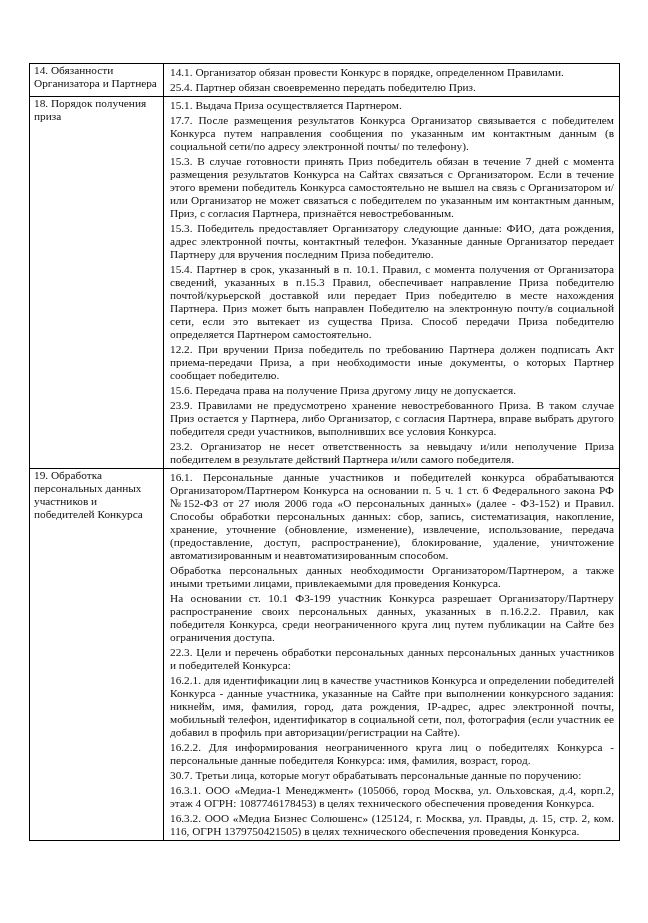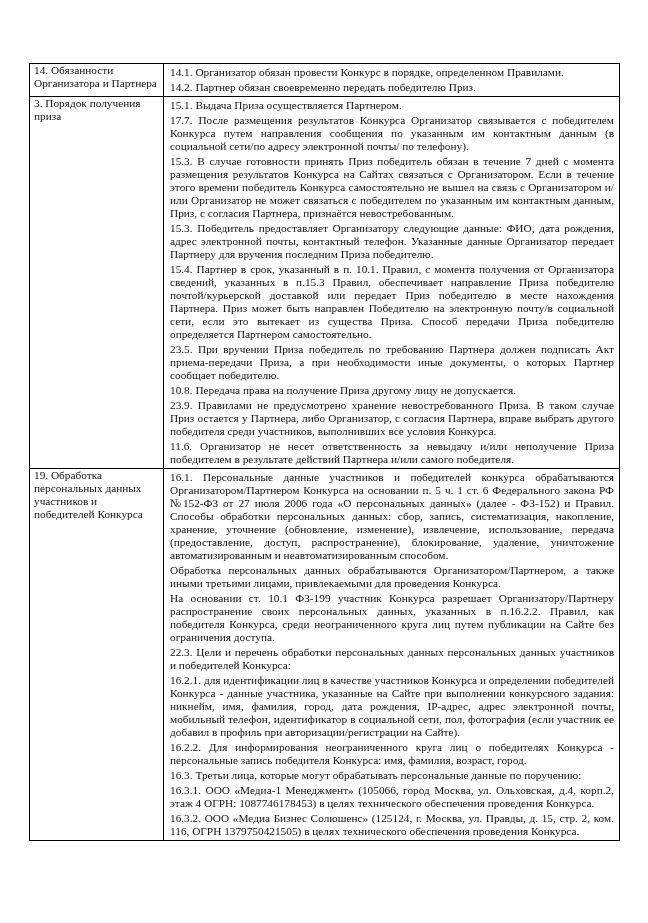--- a/index.html
+++ b/index.html
@@ -17,46 +17,46 @@
 </head>
 <body>
 
 <div class="page">
   <table class="rules">
     <tbody>
         <tr>
       <td class="section">14. Обязанности Организатора и Партнера</td>
       <td class="content">
         <span class="para">14.1. Организатор обязан провести Конкурс в порядке, определенном Правилами.</span>
-        <span class="para">14.2. Партнер обязан своевременно передать победителю Приз.</span>
+        <span class="para">25.4. Партнер обязан своевременно передать победителю Приз.</span>
       </td>
     </tr>
     <tr>
-      <td class="section">3. Порядок получения приза</td>
+      <td class="section">18. Порядок получения приза</td>
       <td class="content">
         <span class="para">15.1. Выдача Приза осуществляется Партнером.</span>
         <span class="para">17.7. После размещения результатов Конкурса Организатор связывается с победителем Конкурса путем направления сообщения по указанным им контактным данным (в социальной сети/по адресу электронной почты/ по телефону).</span>
         <span class="para">15.3. В случае готовности принять Приз победитель обязан в течение 7 дней с момента размещения результатов Конкурса на Сайтах связаться с Организатором. Если в течение этого времени победитель Конкурса самостоятельно не вышел на связь с Организатором и/или Организатор не может связаться с победителем по указанным им контактным данным, Приз, с согласия Партнера, признаётся невостребованным.</span>
         <span class="para">15.3. Победитель предоставляет Организатору следующие данные: ФИО, дата рождения, адрес электронной почты, контактный телефон. Указанные данные Организатор передает Партнеру для вручения последним Приза победителю.</span>
         <span class="para">15.4.  Партнер в срок, указанный в п. 10.1. Правил, с момента получения от Организатора сведений, указанных в п.15.3 Правил, обеспечивает направление Приза победителю почтой/курьерской доставкой или передает Приз победителю в месте нахождения Партнера. Приз может быть направлен Победителю на электронную почту/в социальной сети, если это вытекает из существа Приза. Способ передачи Приза победителю определяется Партнером самостоятельно.</span>
-        <span class="para">23.5. При вручении Приза победитель по требованию Партнера должен подписать Акт приема-передачи Приза, а при необходимости иные документы, о которых Партнер сообщает победителю.</span>
-        <span class="para">10.8. Передача права на получение Приза другому лицу не допускается.</span>
+        <span class="para">12.2. При вручении Приза победитель по требованию Партнера должен подписать Акт приема-передачи Приза, а при необходимости иные документы, о которых Партнер сообщает победителю.</span>
+        <span class="para">15.6. Передача права на получение Приза другому лицу не допускается.</span>
         <span class="para">23.9. Правилами не предусмотрено хранение невостребованного Приза. В таком случае Приз остается у Партнера, либо Организатор, с согласия Партнера, вправе выбрать другого победителя среди участников, выполнивших все условия Конкурса.</span>
-        <span class="para">11.6. Организатор не несет ответственность за невыдачу и/или неполучение Приза победителем в результате действий Партнера и/или самого победителя.</span>
+        <span class="para">23.2. Организатор не несет ответственность за невыдачу и/или неполучение Приза победителем в результате действий Партнера и/или самого победителя.</span>
       </td>
     </tr>
     <tr>
       <td class="section">19. Обработка персональных данных участников и победителей Конкурса</td>
       <td class="content">
         <span class="para">16.1. Персональные данные участников и победителей конкурса обрабатываются Организатором/Партнером Конкурса на основании п. 5 ч. 1 ст. 6 Федерального закона РФ №152-ФЗ от 27 июля 2006 года «О персональных данных»  (далее - ФЗ-152) и Правил. Способы обработки персональных данных: сбор, запись, систематизация, накопление, хранение, уточнение (обновление, изменение), извлечение, использование, передача (предоставление, доступ, распространение), блокирование, удаление, уничтожение автоматизированным и неавтоматизированным способом.</span>
-        <span class="para">Обработка персональных данных обрабатываются Организатором/Партнером, а также иными третьими лицами, привлекаемыми для проведения Конкурса.</span>
+        <span class="para">Обработка персональных данных необходимости Организатором/Партнером, а также иными третьими лицами, привлекаемыми для проведения Конкурса.</span>
         <span class="para">На основании ст. 10.1 ФЗ-199 участник Конкурса разрешает Организатору/Партнеру распространение своих персональных данных, указанных в п.16.2.2. Правил, как победителя Конкурса, среди неограниченного круга лиц путем публикации на Сайте без ограничения доступа.</span>
         <span class="para">22.3. Цели и перечень обработки персональных данных персональных данных участников и победителей Конкурса:</span>
         <span class="para">16.2.1. для идентификации лиц в качестве участников Конкурса и определении победителей Конкурса - данные участника, указанные на Сайте при выполнении конкурсного задания: никнейм, имя, фамилия, город, дата рождения, IP-адрес, адрес электронной почты, мобильный телефон, идентификатор в социальной сети, пол, фотография (если участник ее добавил в профиль при авторизации/регистрации на Сайте).</span>
-        <span class="para">16.2.2. Для информирования неограниченного круга лиц о победителях Конкурса - персональные запись победителя Конкурса: имя, фамилия, возраст, город.</span>
-        <span class="para">16.3. Третьи лица, которые могут обрабатывать персональные данные по поручению:</span>
+        <span class="para">16.2.2. Для информирования неограниченного круга лиц о победителях Конкурса - персональные данные победителя Конкурса: имя, фамилия, возраст, город.</span>
+        <span class="para">30.7. Третьи лица, которые могут обрабатывать персональные данные по поручению:</span>
         <span class="para">16.3.1. ООО «Медиа-1 Менеджмент» (105066, город Москва, ул. Ольховская, д.4, корп.2, этаж 4 ОГРН: 1087746178453) в целях технического обеспечения проведения Конкурса.</span>
         <span class="para">16.3.2. ООО «Медиа Бизнес Солюшенс» (125124, г. Москва, ул. Правды, д. 15, стр. 2, ком. 116, ОГРН 1379750421505) в целях технического обеспечения проведения Конкурса.</span>
       </td>
     </tr>
   </tbody>
     </table>
 </div>
 
 </body></html>

